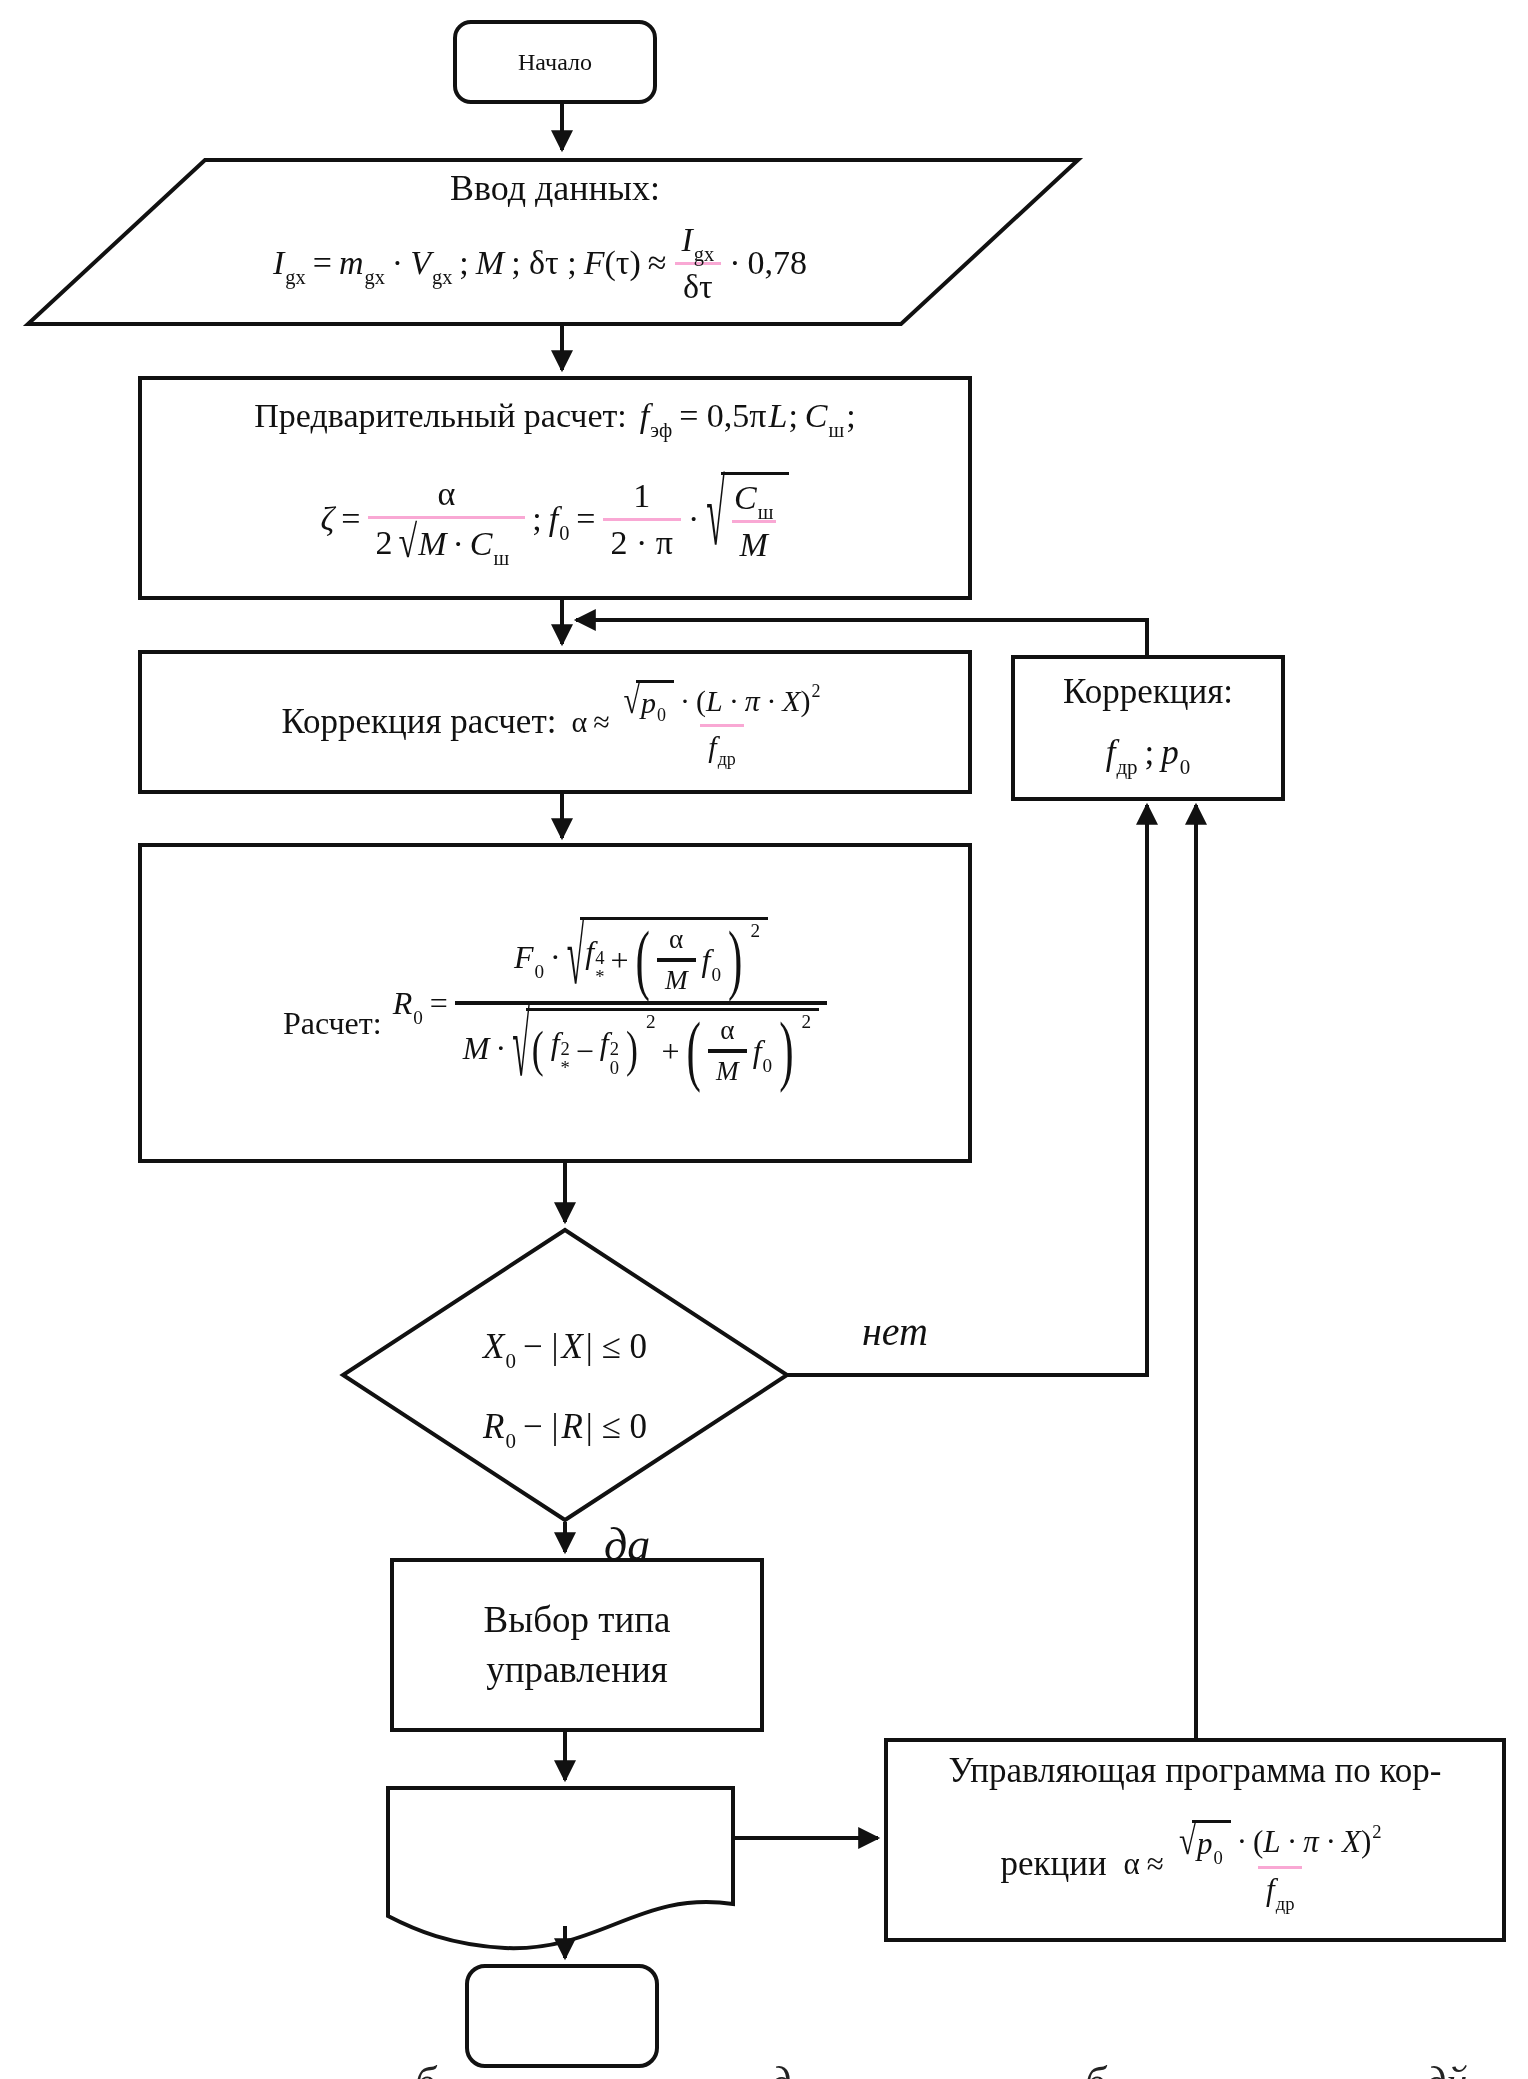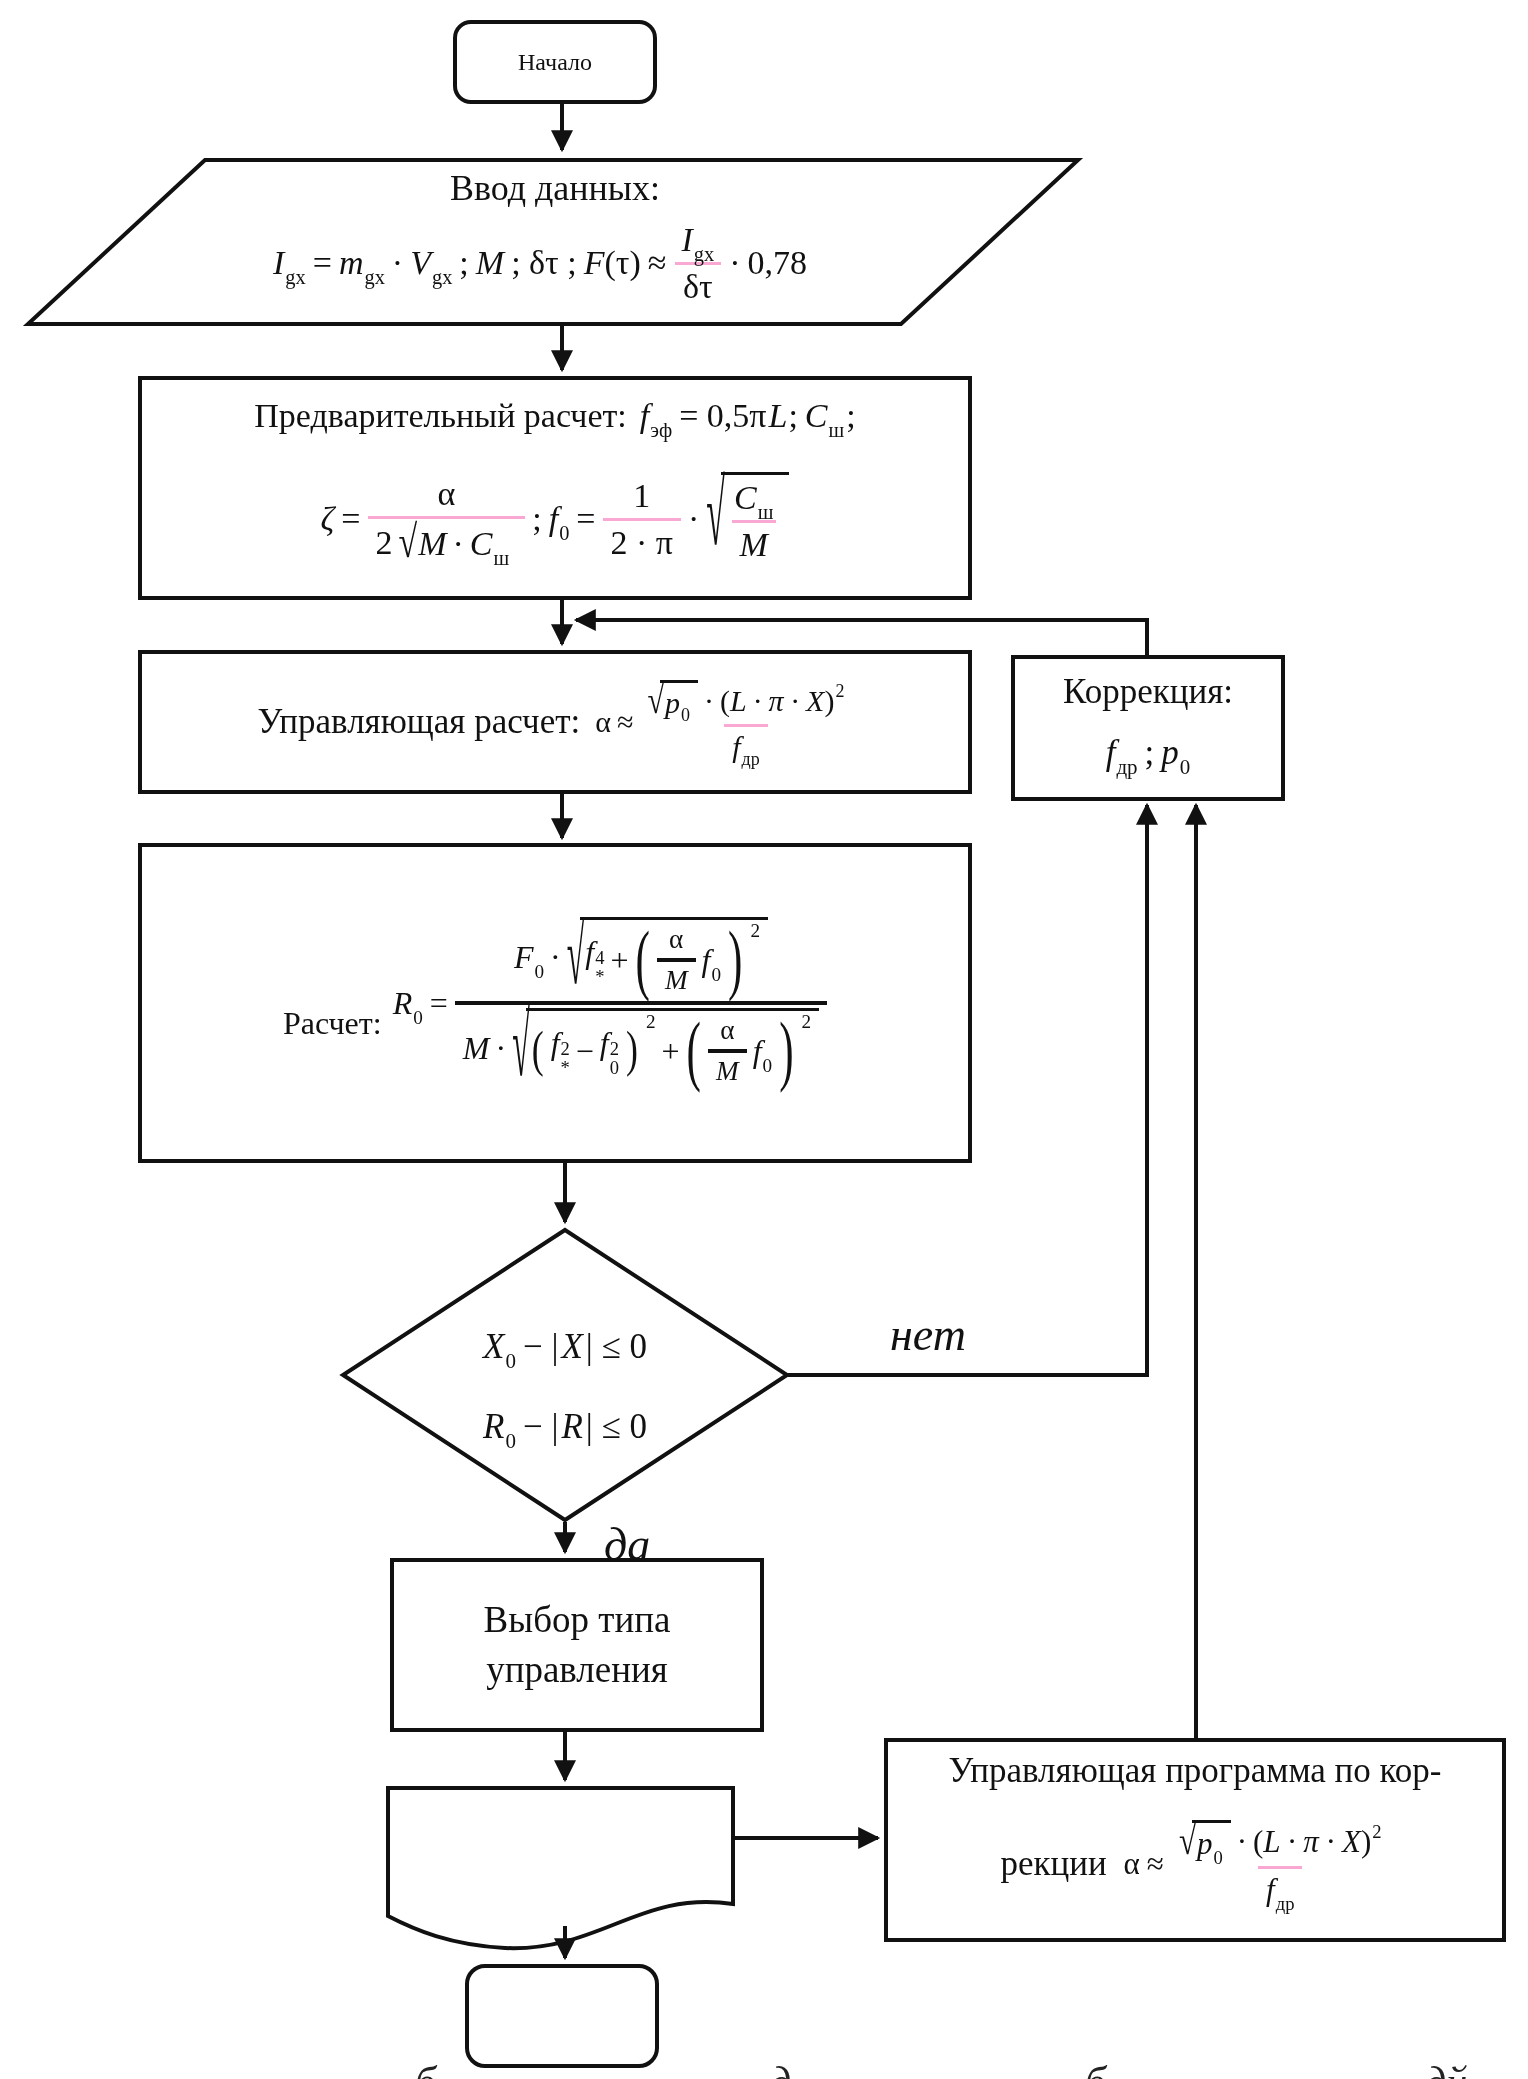--- a/index.html
+++ b/index.html
@@ -149,21 +149,21 @@
             </span>
           <span class="d">
               <span class="tok v">M</span>
             </span>
         </span>
       </span>
     </span>
   </div>
 
   <div class="t fx" style="left:148px;top:656px;width:814px;height:132px;font-size:35px;">
-    <span class="tok" style="margin-right:8px;">Управляющая расчет:</span>
+    <span class="tok" style="margin-right:8px;">Коррекция расчет:</span>
     <span class="fx" style="font-size:30px;gap:6px;">
       <span class="tok">α</span>
       <span class="tok">≈</span>
       <span class="fr">
         <span class="n">
           <span class="rt" style="--s:1.3;">
               <span class="rs">√</span>
             <span class="rb">
                 <span class="tok"><span class="v">p</span><span class="sb">0</span></span>
               </span>
@@ -249,21 +249,21 @@
     <span class="tok">− |</span>
     <span class="tok v" style="margin:0 -4px;">X</span>
     <span class="tok">| ≤ 0</span>
   </div>
   <div class="t fx" style="left:405px;top:1398px;width:320px;height:58px;font-size:35px;">
     <span class="tok"><span class="v">R</span><span class="sb">0</span></span>
     <span class="tok">− |</span>
     <span class="tok v" style="margin:0 -4px;">R</span>
     <span class="tok">| ≤ 0</span>
   </div>
-  <div class="t" style="left:890px;top:1308px;font-size:46px;font-style:italic;">нет</div>
+  <div class="t" style="left:862px;top:1308px;font-size:40px;font-style:italic;">нет</div>
   <div class="t" style="left:604px;top:1518px;font-size:46px;font-style:italic;">да</div>
 
   <div class="t cx" style="left:396px;top:1564px;width:362px;height:162px;font-size:37px;line-height:1.35;padding:0 40px;box-sizing:border-box;">Выбор типа управления</div>
 
 
   <div class="t cx" style="left:892px;top:1748px;width:606px;height:46px;font-size:35px;">Управляющая программа по кор-</div>
   <div class="t fx" style="left:892px;top:1796px;width:606px;height:136px;font-size:31px;">
     <span class="tok" style="margin-right:10px;font-size:35px;">рекции</span>
     <span class="tok">α</span>
     <span class="tok">≈</span>

